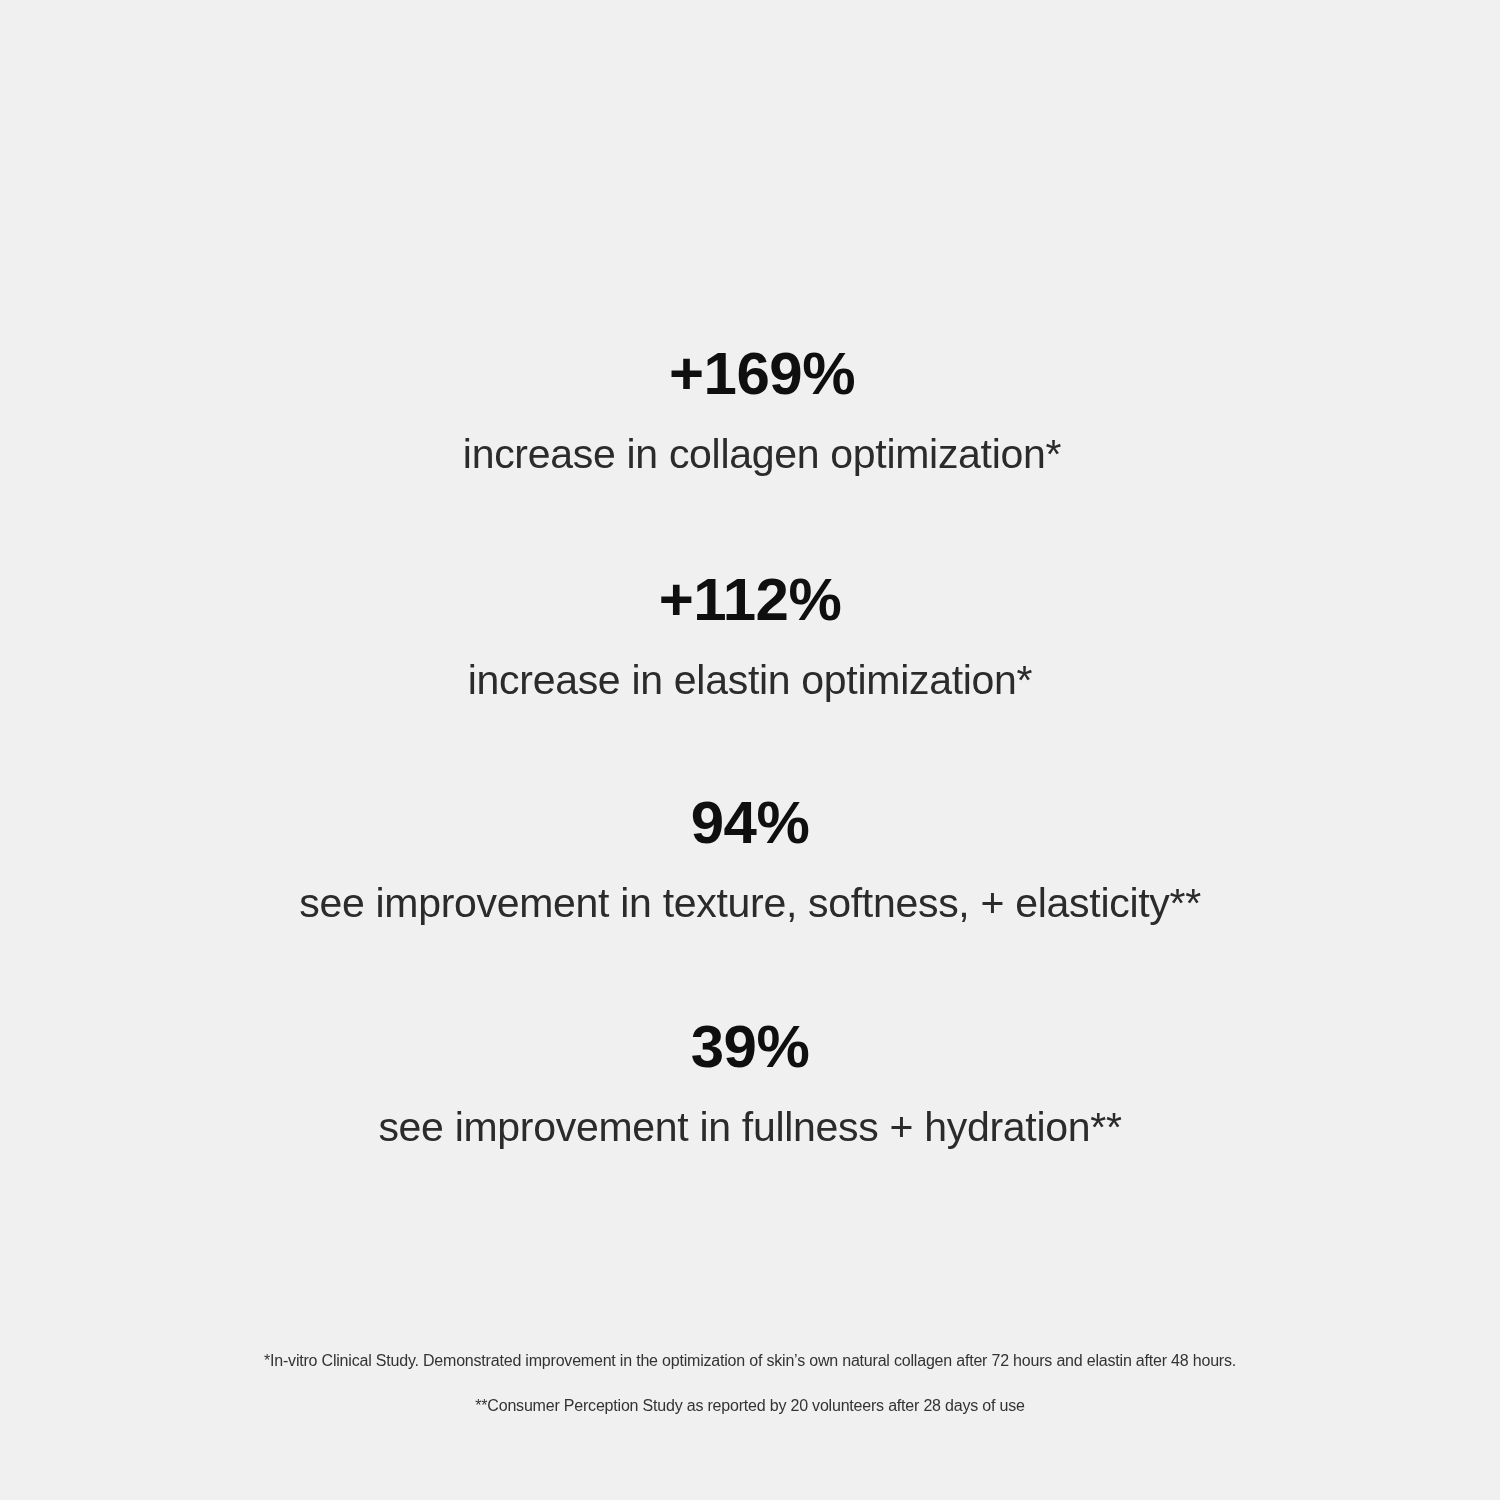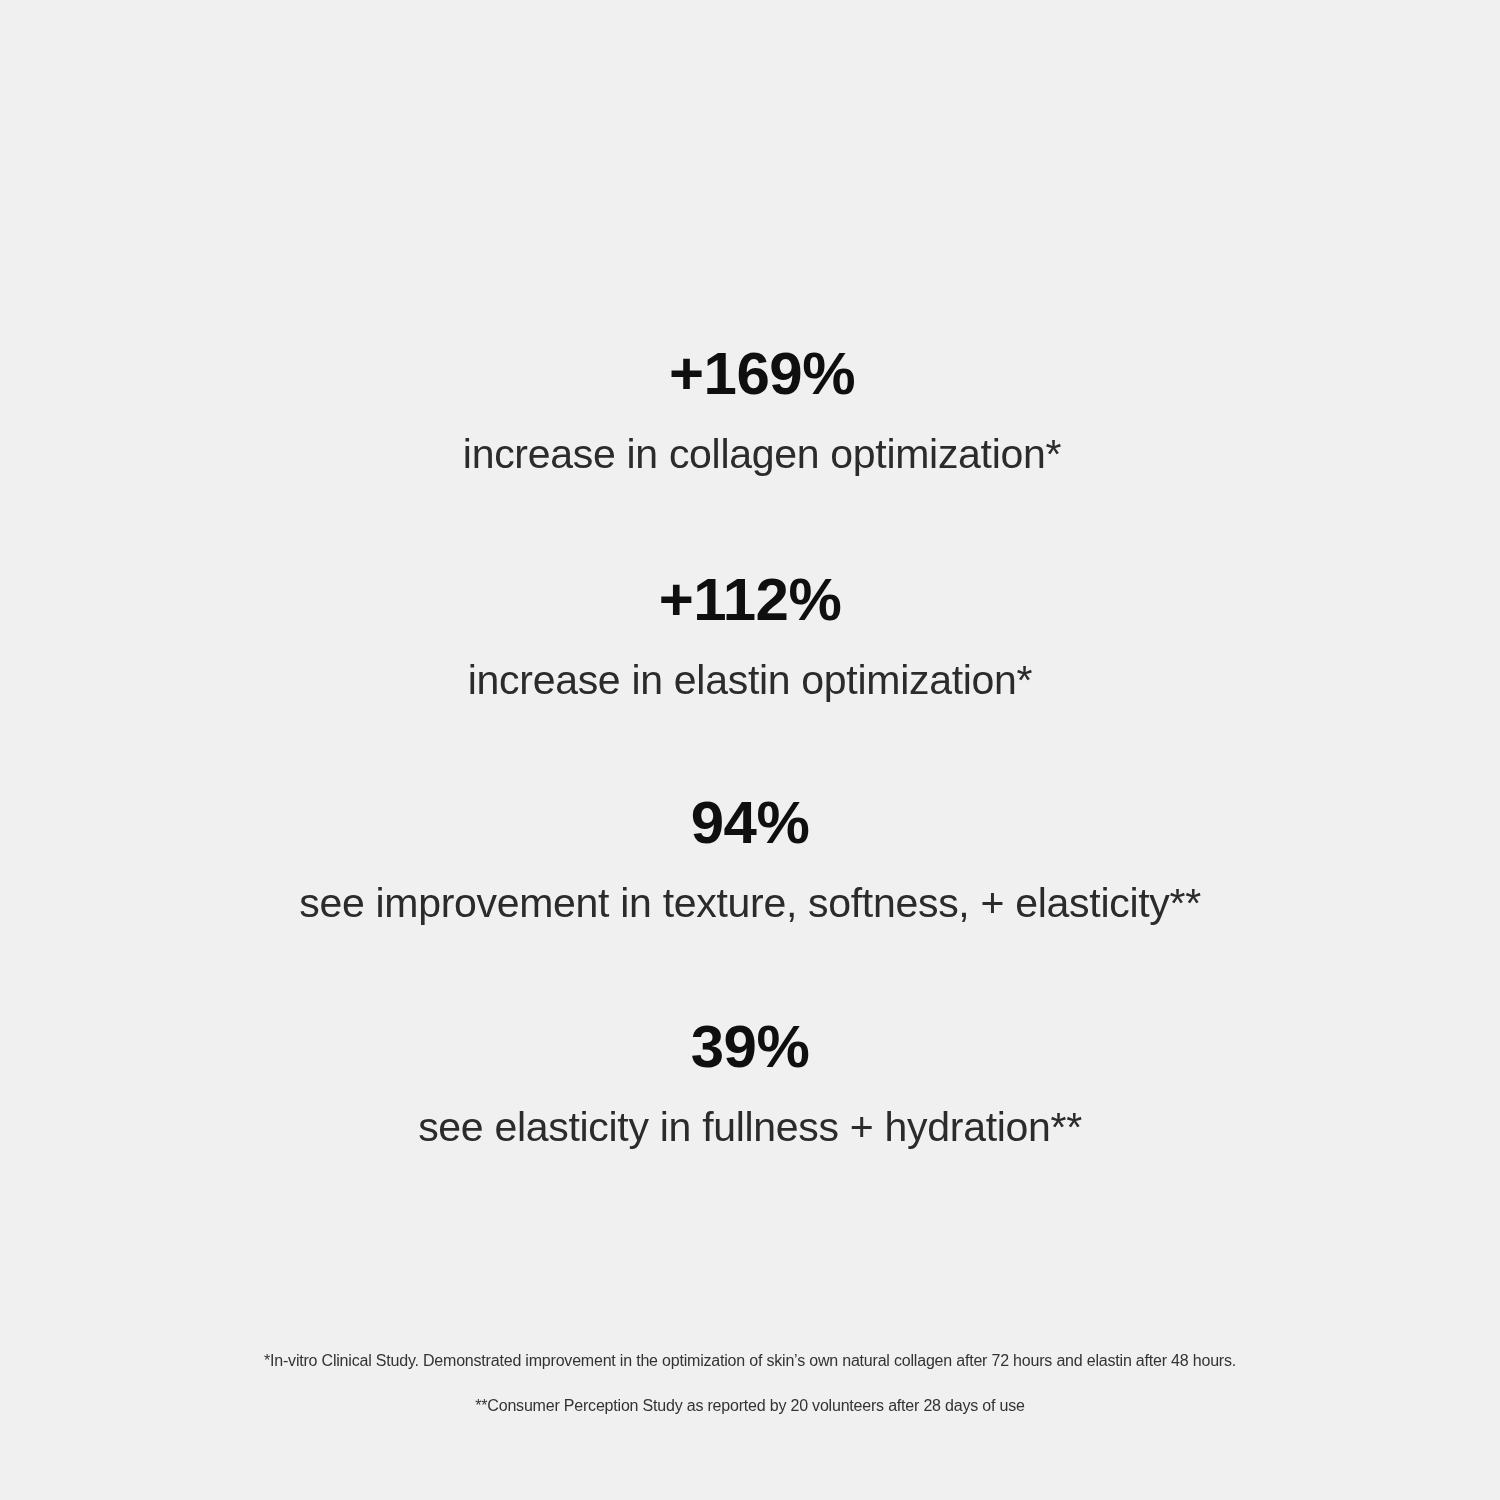--- a/index.html
+++ b/index.html
@@ -71,19 +71,19 @@
     <div class="stat-label">increase in elastin optimization*</div>
   </div>
 
   <div class="stat-block stat-3">
     <div class="stat-value">94%</div>
     <div class="stat-label">see improvement in texture, softness, + elasticity**</div>
   </div>
 
   <div class="stat-block stat-4">
     <div class="stat-value">39%</div>
-    <div class="stat-label">see elasticity in fullness + hydration**</div>
+    <div class="stat-label">see improvement in fullness + hydration**</div>
   </div>
 
   <div class="footnote footnote-1">*In-vitro Clinical Study. Demonstrated improvement in the optimization of skin’s own natural collagen after 72 hours and elastin after 48 hours.</div>
   <div class="footnote footnote-2">**Consumer Perception Study as reported by 20 volunteers after 28 days of use</div>
 
 </div>
 
 </body></html>

